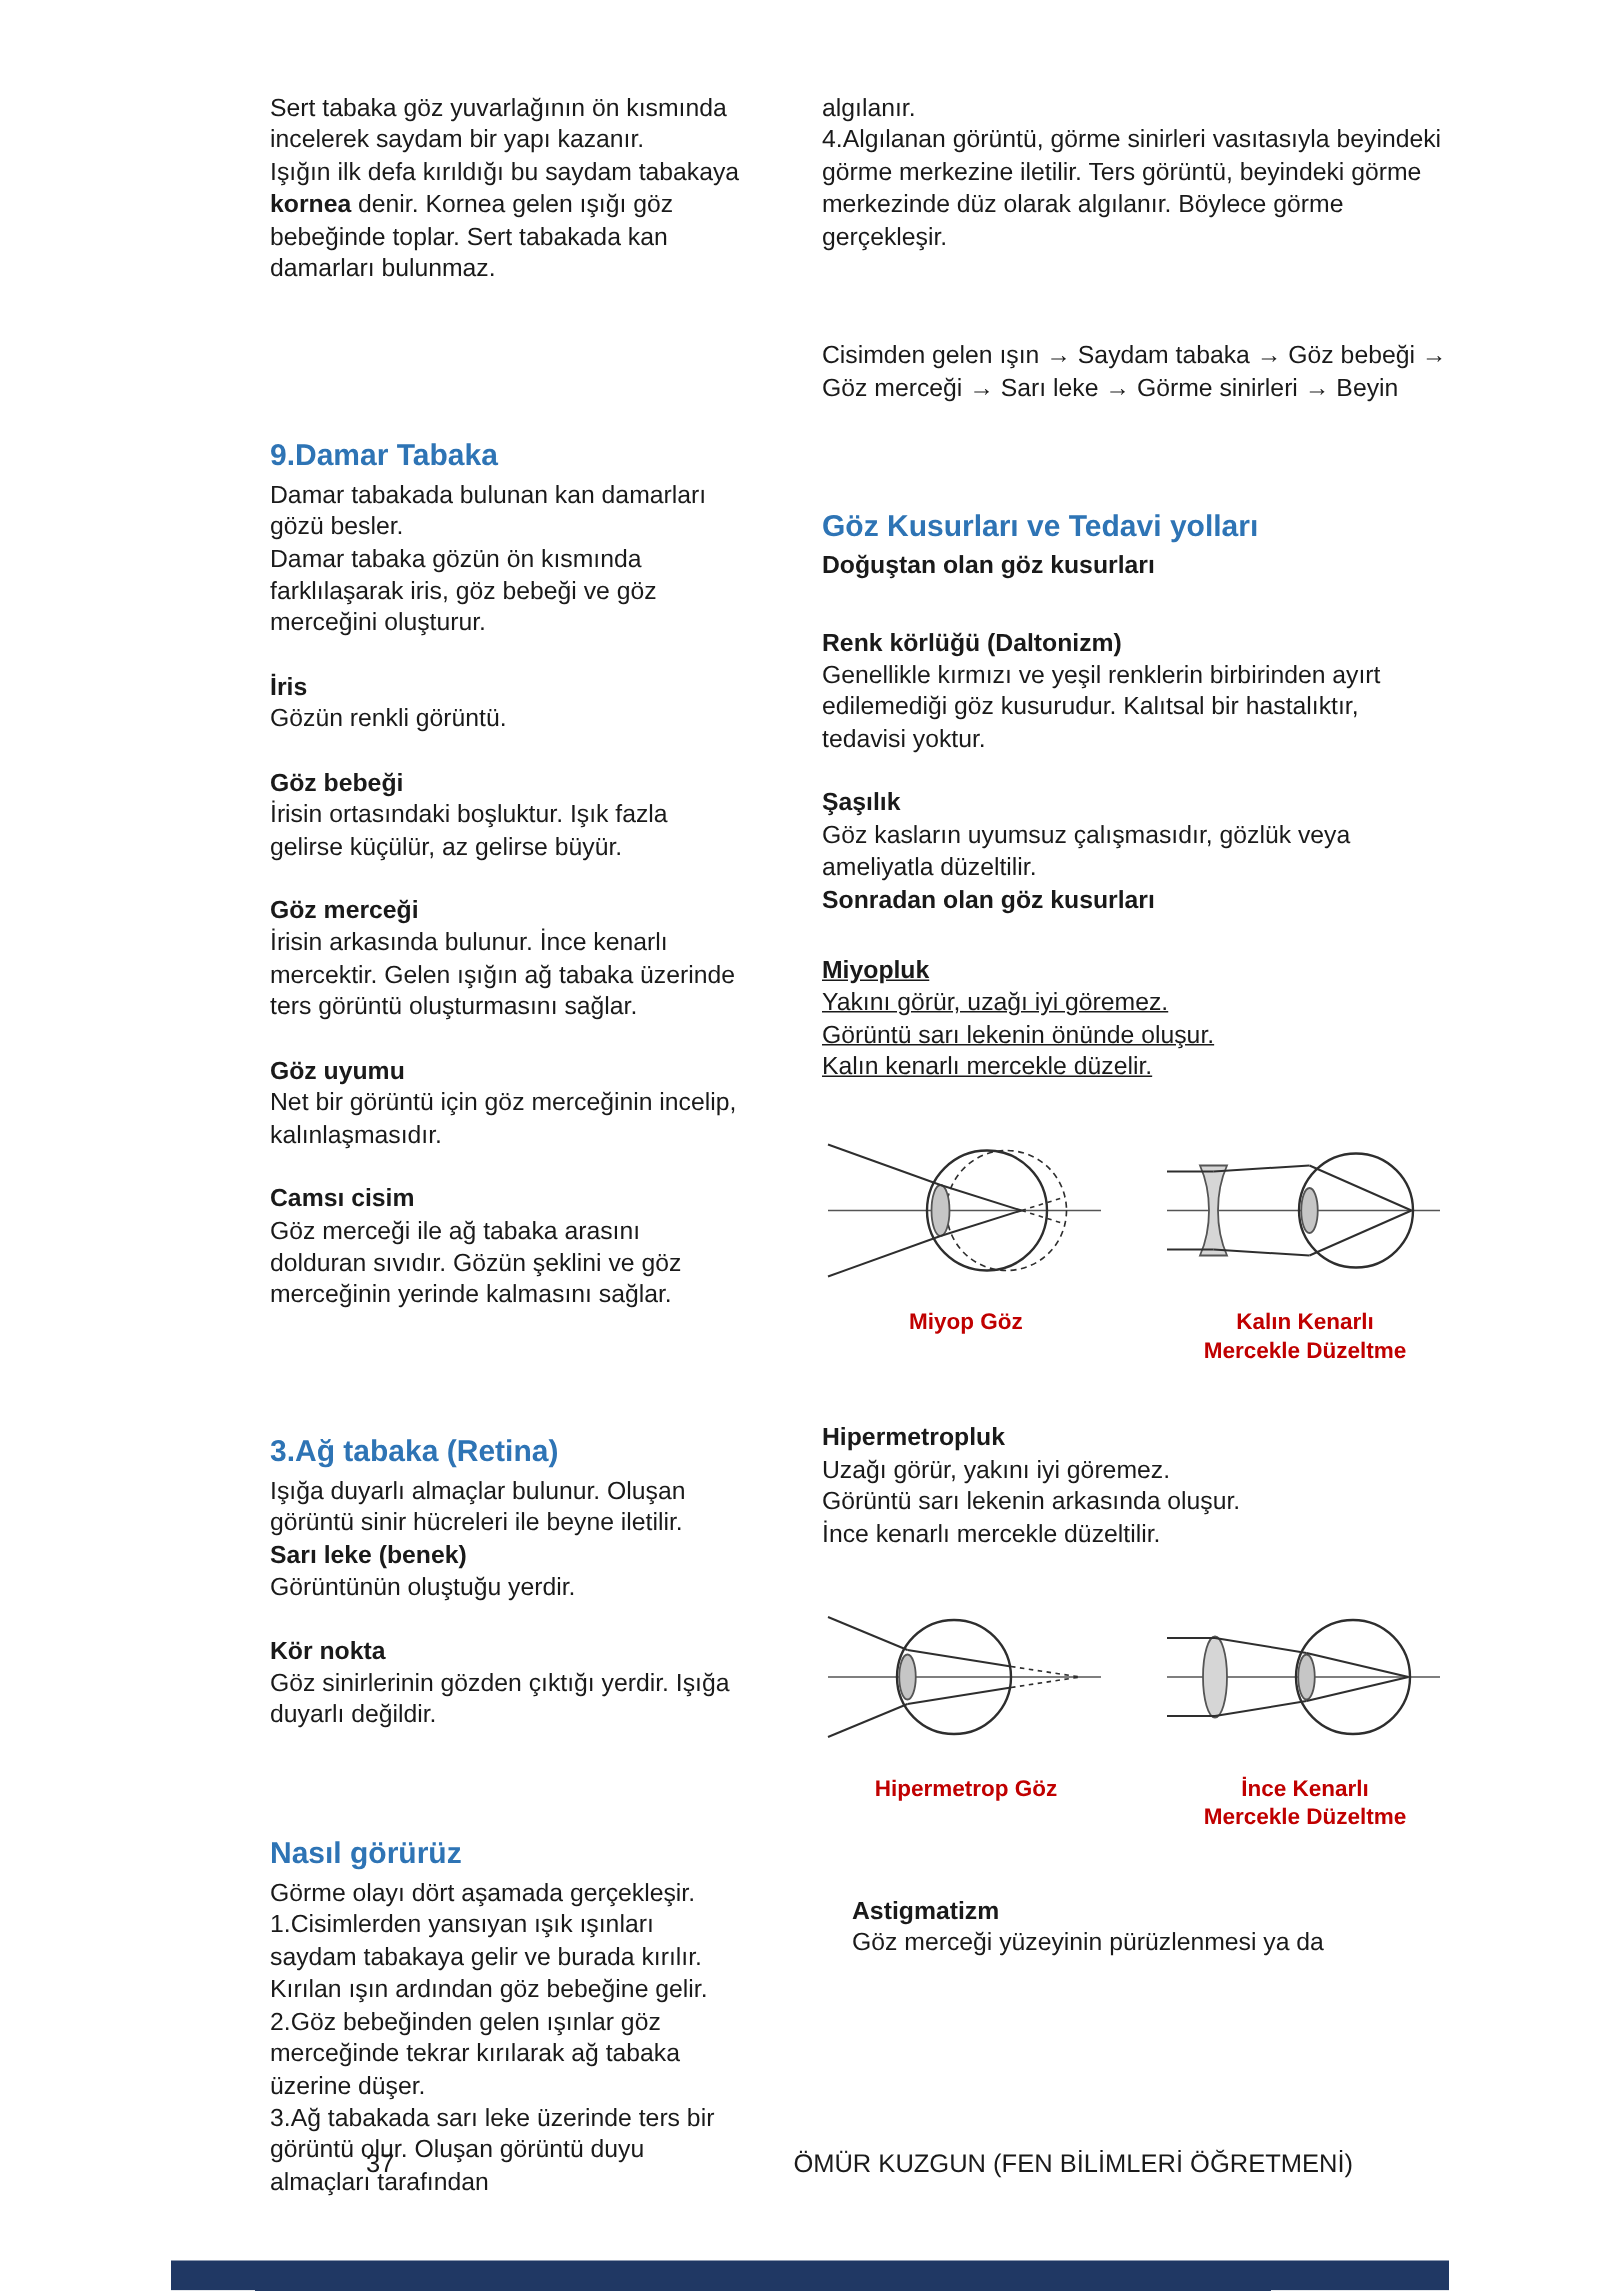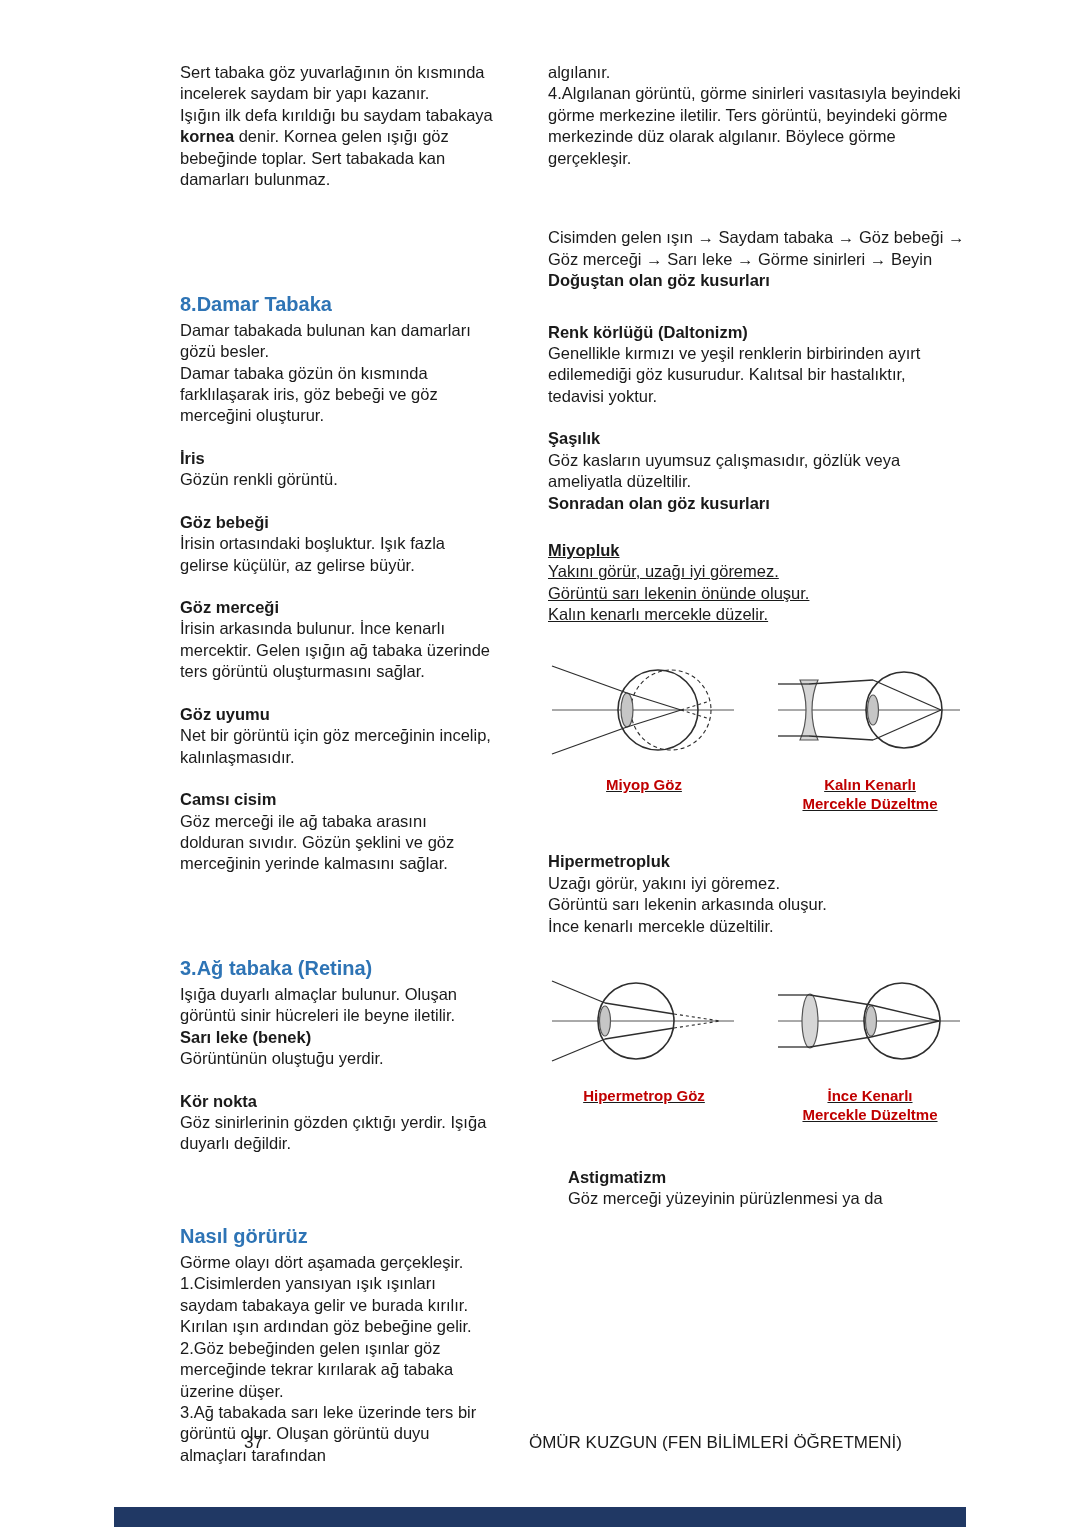--- a/index.html
+++ b/index.html
@@ -43,21 +43,20 @@
     margin-top: 20px;
     display: flex;
     justify-content: center;
     gap: 34px;
   }
   .diagram-row figure {
     margin: 0;
     display: flex;
     flex-direction: column;
     align-items: center;
-    text-decoration: underline;
   }
   figcaption {
     margin-top: 2px;
     color: var(--accent-red, #C00000);
     font-weight: bold;
     font-size: 15px;
     text-align: center;
     line-height: 1.25;
   }
   figcaption span { display: block; }
@@ -82,21 +81,21 @@
 </head>
 <body>
 
 <div class="page">
   <div class="columns">
 
     <div class="col left">
       <p>Sert tabaka göz yuvarlağının ön kısmında incelerek saydam bir yapı kazanır.</p>
       <p><span>Işığın ilk defa kırıldığı bu saydam tabakaya </span><span class="bold">kornea</span><span> denir. Kornea gelen ışığı göz bebeğinde toplar. Sert tabakada kan damarları bulunmaz.</span></p>
 
-      <h2 class="heading gap-damar">8.Damar Tabaka</h2>
+      <h2 class="heading gap-damar">9.Damar Tabaka</h2>
       <p>Damar tabakada bulunan kan damarları gözü besler.</p>
       <p>Damar tabaka gözün ön kısmında farklılaşarak iris, göz bebeği ve göz merceğini oluşturur.</p>
 
       <div class="block">
         <p class="term-title">İris</p>
         <p>Gözün renkli görüntü.</p>
       </div>
 
       <div class="block">
         <p class="term-title">Göz bebeği</p>
@@ -134,20 +133,21 @@
       <p>2.Göz bebeğinden gelen ışınlar göz merceğinde tekrar kırılarak ağ tabaka üzerine düşer.</p>
       <p>3.Ağ tabakada sarı leke üzerinde ters bir görüntü olur. Oluşan görüntü duyu almaçları tarafından</p>
     </div>
 
     <div class="col right">
       <p>algılanır.</p>
       <p>4.Algılanan görüntü, görme sinirleri vasıtasıyla beyindeki görme merkezine iletilir. Ters görüntü, beyindeki görme merkezinde düz olarak algılanır. Böylece görme gerçekleşir.</p>
 
       <p class="gap-flow">Cisimden gelen ışın → Saydam tabaka → Göz bebeği → Göz merceği → Sarı leke → Görme sinirleri → Beyin</p>
 
+      <h2 class="heading gap-kusur">Göz Kusurları ve Tedavi yolları</h2>
       <p class="bold">Doğuştan olan göz kusurları</p>
 
       <div class="block-lg">
         <p class="term-title">Renk körlüğü (Daltonizm)</p>
         <p>Genellikle kırmızı ve yeşil renklerin birbirinden ayırt edilemediği göz kusurudur. Kalıtsal bir hastalıktır, tedavisi yoktur.</p>
       </div>
 
       <div class="block">
         <p class="term-title">Şaşılık</p>
         <p>Göz kasların uyumsuz çalışmasıdır, gözlük veya ameliyatla düzeltilir.</p>

